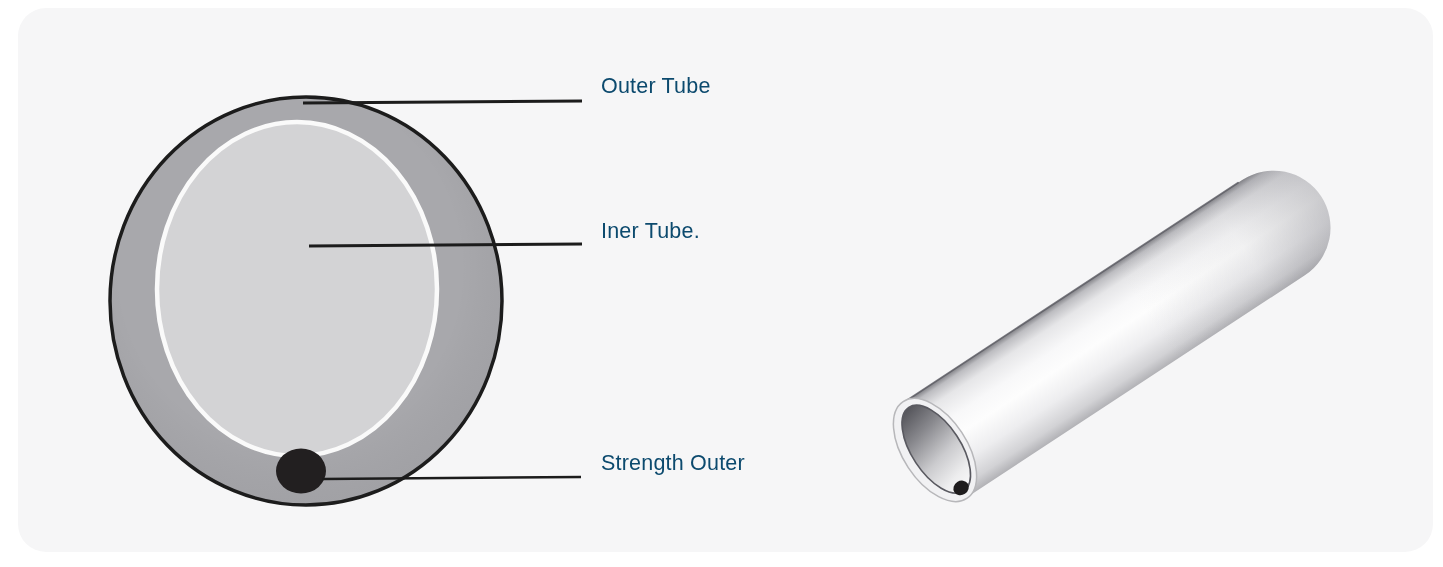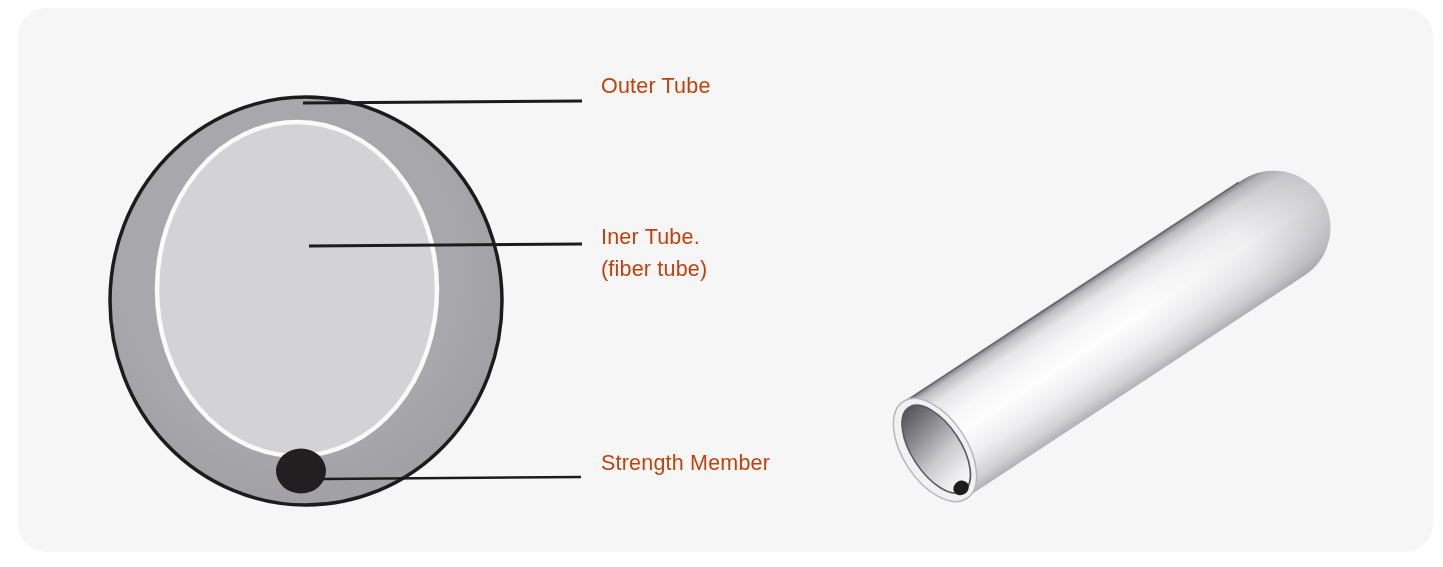--- a/index.html
+++ b/index.html
@@ -18,28 +18,29 @@
     border-radius: 28px;
   }
   svg.canvas {
     position: absolute;
     left: 0; top: 0;
     width: 1443px; height: 567px;
   }
   .label {
     position: absolute;
     left: 601px;
-    color: #c2410c;
+    color: #0c4a6e;
     font-size: 21.5px;
     line-height: 32px;
     letter-spacing: 0.2px;
     white-space: nowrap;
+    text-align: center;
   }
   .label-outer    { top: 70px;  }
-  .label-inner    { top: 221px; }
+  .label-inner    { top: 215px; }
   .label-strength { top: 447px; }
 </style>
 </head>
 <body>
 
 <div class="card"></div>
 
 <svg class="canvas" width="1443" height="567" viewBox="0 0 1443 567">
   <defs>
     <linearGradient id="tubeBody" gradientUnits="userSpaceOnUse" x1="0" y1="-57" x2="0" y2="57">
@@ -90,18 +91,17 @@
     <ellipse cx="1" cy="46" rx="8" ry="7" fill="#1e1c1d"></ellipse>
   </g>
 </svg>
 
 <div class="label label-outer">
   <div>Outer Tube</div>
 </div>
 
 <div class="label label-inner">
   <div>Iner Tube.</div>
-  <div>(fiber tube)</div>
 </div>
 
 <div class="label label-strength">
-  <div>Strength Member</div>
+  <div>Strength Outer</div>
 </div>
 
 </body></html>

